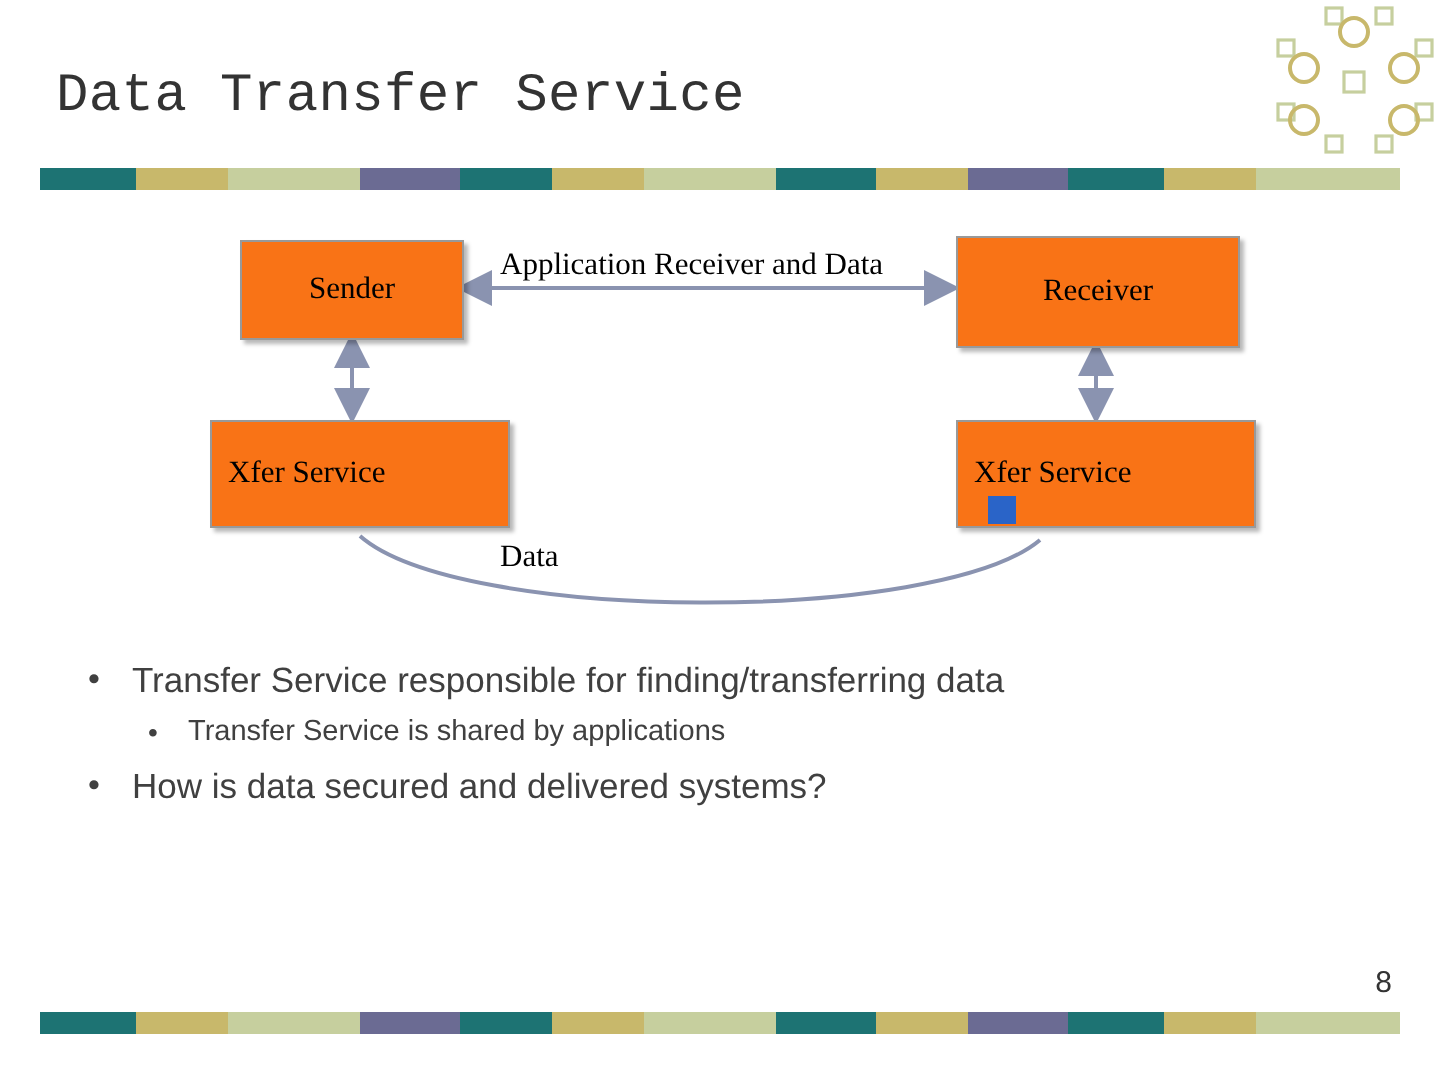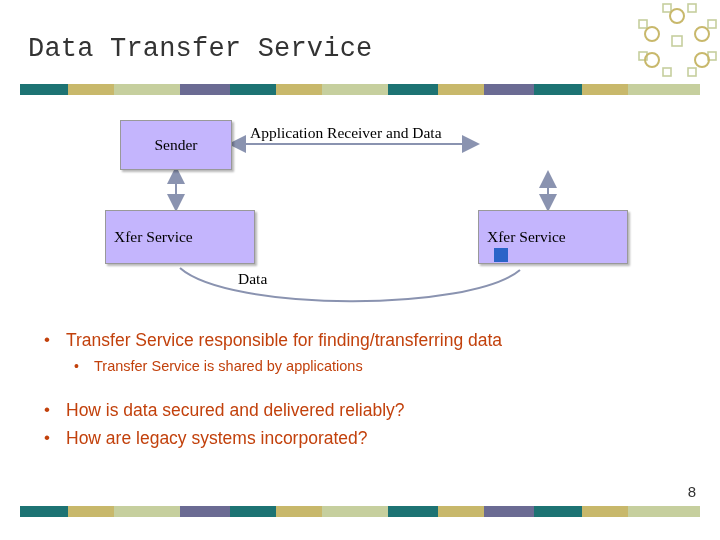--- a/index.html
+++ b/index.html
@@ -51,21 +51,21 @@
   
   .diagram {
     position: absolute;
     left: 0;
     top: 100px;
     width: 720px;
     height: 200px;
   }
   .box {
     position: absolute;
-    background: #c4b5fd;
+    background: #f97316;
     border: 1px solid #999999;
     box-shadow: 2px 2px 2px rgba(0,0,0,0.28);
     font-family: "Liberation Serif", serif;
     font-size: 15.5px;
     color: #000000;
     display: flex;
     align-items: center;
     justify-content: center;
   }
   .box.sender   { left: 120px; top: 20px;  width: 110px; height: 48px; }
@@ -74,21 +74,21 @@
   .box.xfer-right { left: 478px; top: 110px; width: 140px; height: 52px; justify-content: flex-start; padding-left: 8px; }
 
   .label-free {
     position: absolute;
     font-family: "Liberation Serif", serif;
     font-size: 15.5px;
     color: #000000;
     line-height: 1.12;
   }
   .label-app { left: 250px; top: 24px; width: 215px; }
-  .label-data { left: 238px; top: 170px; }
+  .label-data { left: 250px; top: 170px; }
 
   .blue-square {
     position: absolute;
     left: 494px;
     top: 148px;
     width: 14px;
     height: 14px;
     background: #2a64c8;
   }
 
@@ -103,34 +103,34 @@
 
   
   .bullets {
     position: absolute;
     left: 0;
     top: 330px;
     width: 720px;
   }
   .bullet {
     position: relative;
-    color: #c2410c;
+    color: #404040;
     font-family: "Liberation Sans", sans-serif;
   }
   .bullet.lvl1 {
     font-size: 17.5px;
     margin-left: 42px;
     padding-left: 24px;
     margin-bottom: 7px;
   }
   .bullet.lvl2 {
     font-size: 14.5px;
     margin-left: 72px;
     padding-left: 22px;
-    margin-bottom: 26px;
+    margin-bottom: 9px;
   }
   .bullet::before {
     content: "\2022";
     position: absolute;
     left: 0;
     top: 0;
   }
   .bullet.lvl1::before { font-size: 17px; left: 2px; }
   .bullet.lvl2::before { font-size: 14px; left: 2px; }
 
@@ -202,39 +202,41 @@
 
     <line x1="548" y1="74" x2="548" y2="108" stroke="#8a93b0" stroke-width="2" marker-end="url(#arrowEnd)" marker-start="url(#arrowStart)"></line>
 
     <path d="M180,168 C 230,212 470,212 520,170" stroke="#8a93b0" stroke-width="2" fill="none"></path>
   </svg>
 
   <div class="box sender">
     <span>Sender</span>
   </div>
 
+  <div class="box receiver">
+    <span>Receiver</span>
+  </div>
 
   <div class="box xfer-left">
     <span>Xfer Service</span>
   </div>
 
   <div class="box xfer-right">
     <span>Xfer Service</span>
   </div>
 
   <div class="label-free label-app">Application Receiver and Data</div>
   <div class="label-free label-data">Data</div>
   <div class="blue-square"></div>
 </div>
 
 <div class="bullets" id="bullet-list">
     <div class="bullet lvl1">Transfer Service responsible for finding/transferring data</div>
     <div class="bullet lvl2">Transfer Service is shared by applications</div>
-    <div class="bullet lvl1">How is data secured and delivered reliably?</div>
-    <div class="bullet lvl1">How are legacy systems incorporated?</div>
+    <div class="bullet lvl1">How is data secured and delivered systems?</div>
   </div>
 
 <div class="bar-strip bottom" id="bottom-bar">
     <div class="bar-seg" style="background: rgb(29, 115, 115); width: 48px;"></div>
     <div class="bar-seg" style="background: rgb(200, 184, 107); width: 46px;"></div>
     <div class="bar-seg" style="background: rgb(198, 207, 158); width: 66px;"></div>
     <div class="bar-seg" style="background: rgb(107, 107, 147); width: 50px;"></div>
     <div class="bar-seg" style="background: rgb(29, 115, 115); width: 46px;"></div>
     <div class="bar-seg" style="background: rgb(200, 184, 107); width: 46px;"></div>
     <div class="bar-seg" style="background: rgb(198, 207, 158); width: 66px;"></div>

